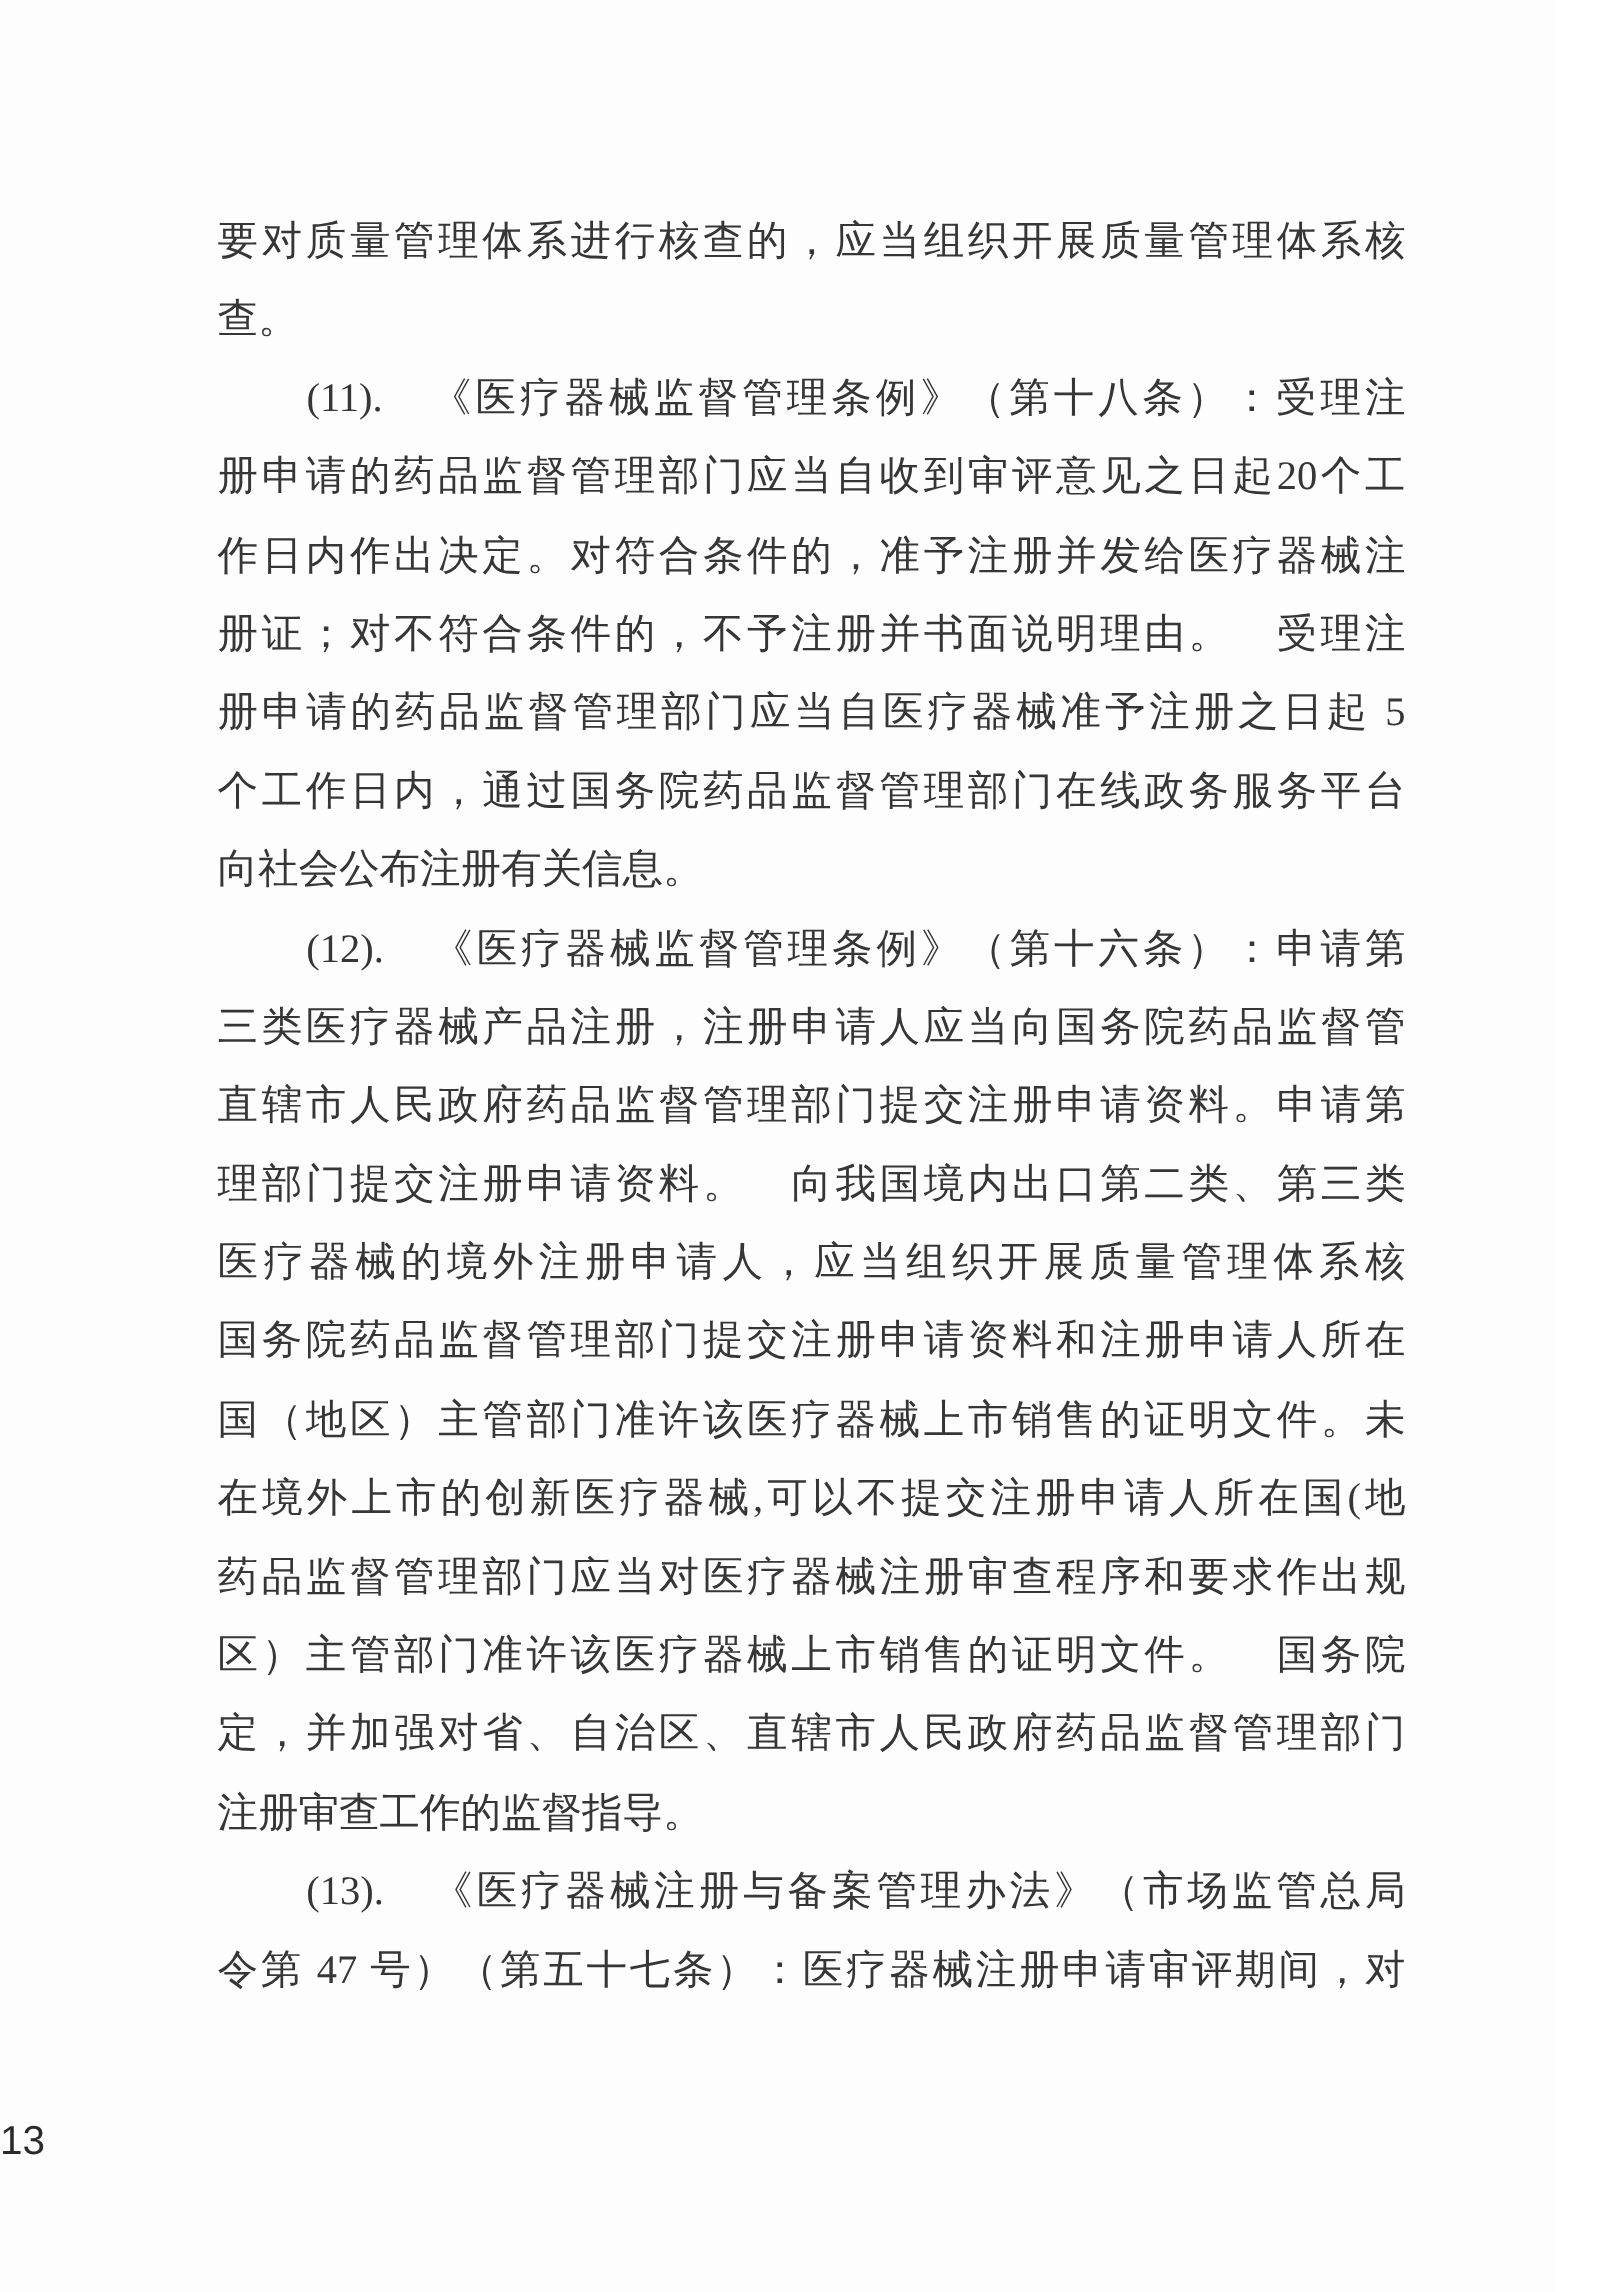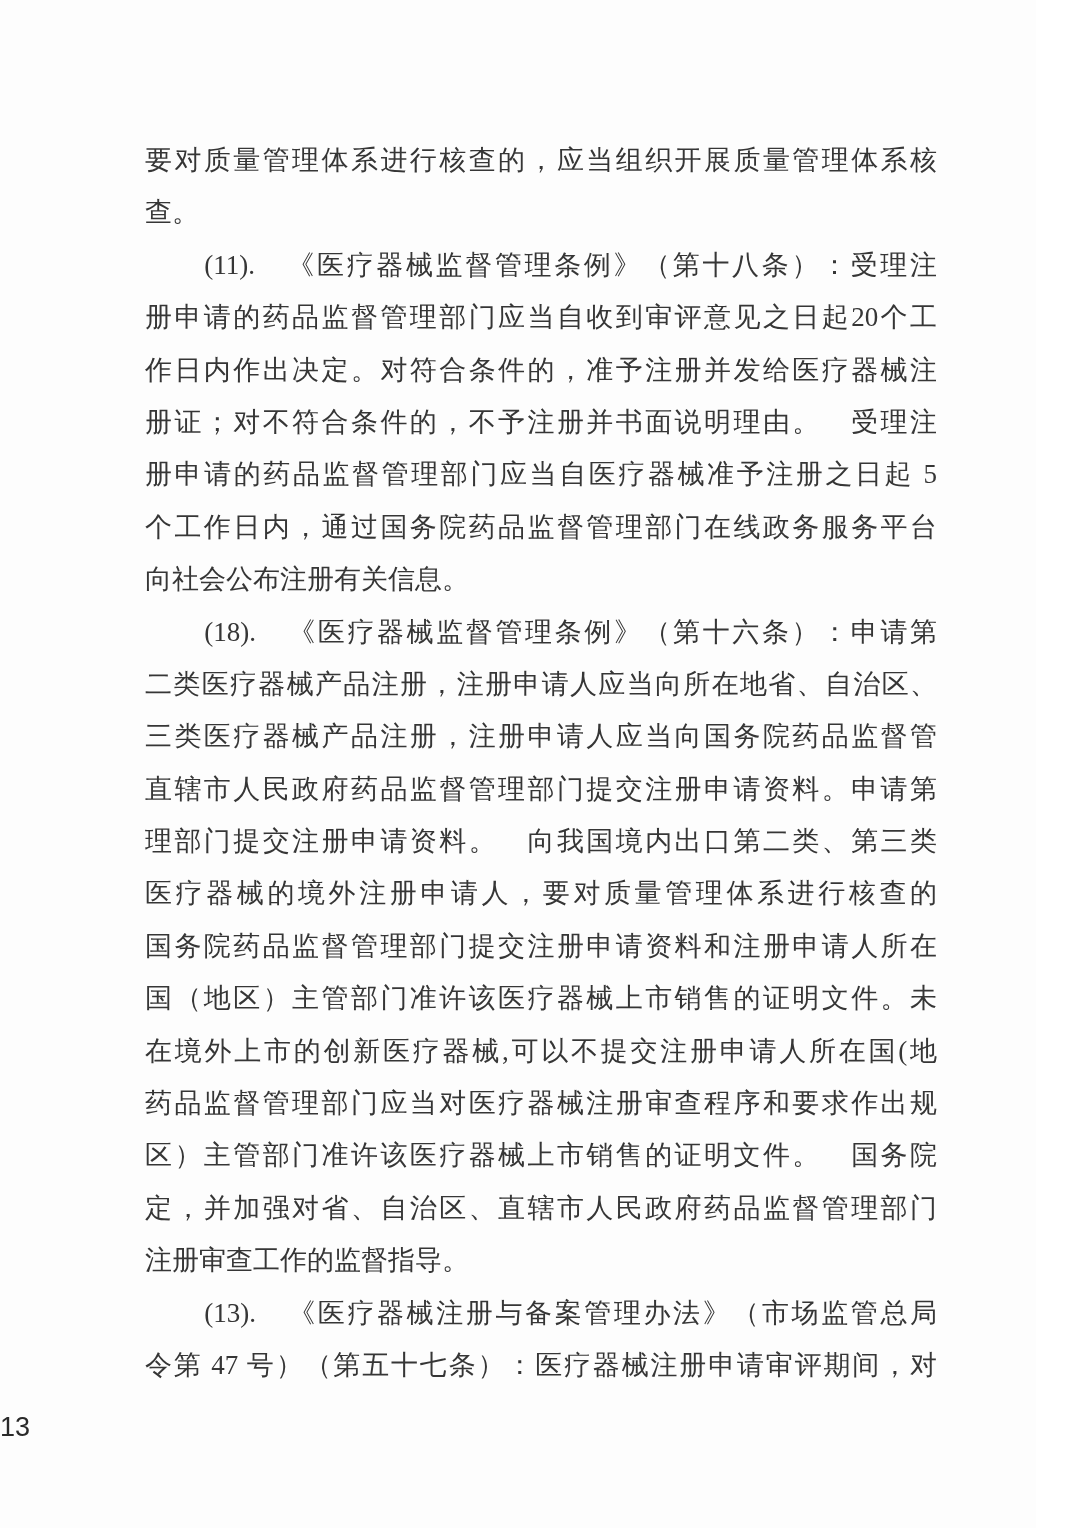--- a/index.html
+++ b/index.html
@@ -44,26 +44,25 @@
   <div class="textblock">
     <div class="line j">要对质量管理体系进行核查的，应当组织开展质量管理体系核</div>
     <div class="line">查。</div>
     <div class="line j">　　(11).　《医疗器械监督管理条例》（第十八条）：受理注</div>
     <div class="line j">册申请的药品监督管理部门应当自收到审评意见之日起20个工</div>
     <div class="line j">作日内作出决定。对符合条件的，准予注册并发给医疗器械注</div>
     <div class="line j">册证；对不符合条件的，不予注册并书面说明理由。　受理注</div>
     <div class="line j">册申请的药品监督管理部门应当自医疗器械准予注册之日起 5</div>
     <div class="line j">个工作日内，通过国务院药品监督管理部门在线政务服务平台</div>
     <div class="line">向社会公布注册有关信息。</div>
-    <div class="line j">　　(18).　《医疗器械监督管理条例》（第十六条）：申请第</div>
-    <div class="line j">二类医疗器械产品注册，注册申请人应当向所在地省、自治区、</div>
+    <div class="line j">　　(12).　《医疗器械监督管理条例》（第十六条）：申请第</div>
     <div class="line j">三类医疗器械产品注册，注册申请人应当向国务院药品监督管</div>
     <div class="line j">直辖市人民政府药品监督管理部门提交注册申请资料。申请第</div>
     <div class="line j">理部门提交注册申请资料。　向我国境内出口第二类、第三类</div>
-    <div class="line j">医疗器械的境外注册申请人，要对质量管理体系进行核查的</div>
+    <div class="line j">医疗器械的境外注册申请人，应当组织开展质量管理体系核</div>
     <div class="line j">国务院药品监督管理部门提交注册申请资料和注册申请人所在</div>
     <div class="line j">国（地区）主管部门准许该医疗器械上市销售的证明文件。未</div>
     <div class="line j">在境外上市的创新医疗器械,可以不提交注册申请人所在国(地</div>
     <div class="line j">药品监督管理部门应当对医疗器械注册审查程序和要求作出规</div>
     <div class="line j">区）主管部门准许该医疗器械上市销售的证明文件。　国务院</div>
     <div class="line j">定，并加强对省、自治区、直辖市人民政府药品监督管理部门</div>
     <div class="line">注册审查工作的监督指导。</div>
     <div class="line j">　　(13).　《医疗器械注册与备案管理办法》（市场监管总局</div>
     <div class="line j">令第 47 号）（第五十七条）：医疗器械注册申请审评期间，对</div>
   </div>

